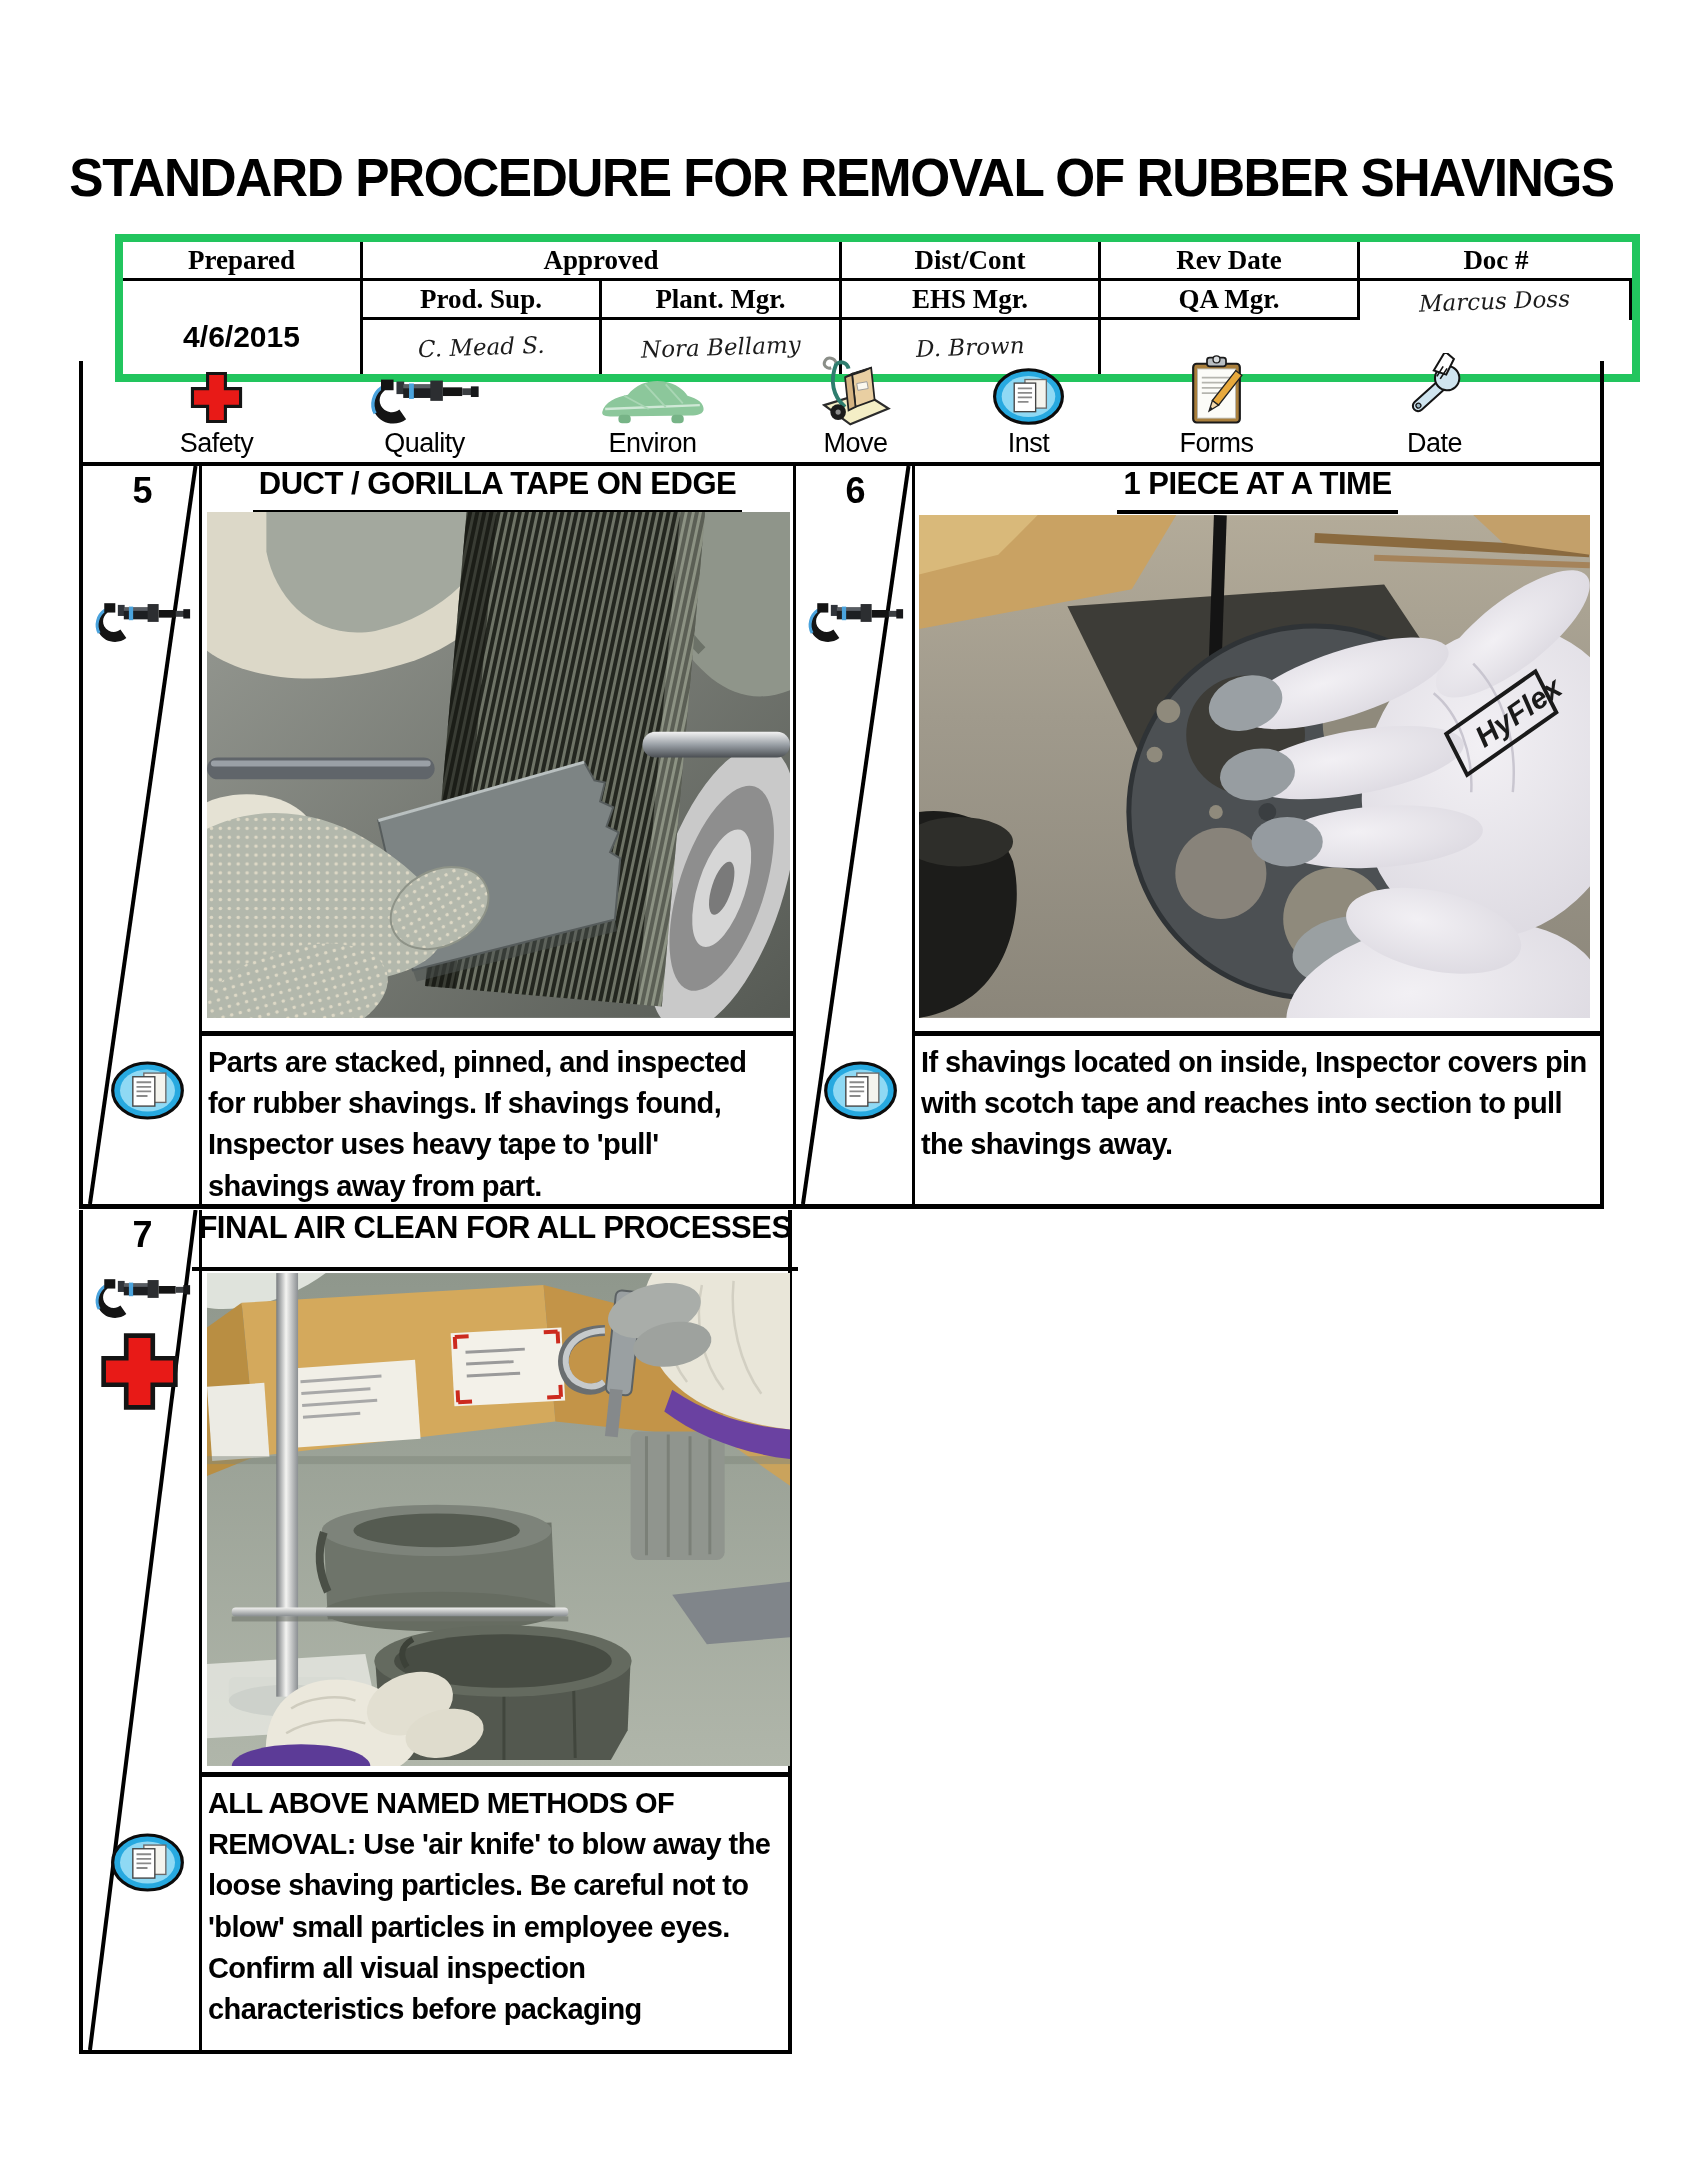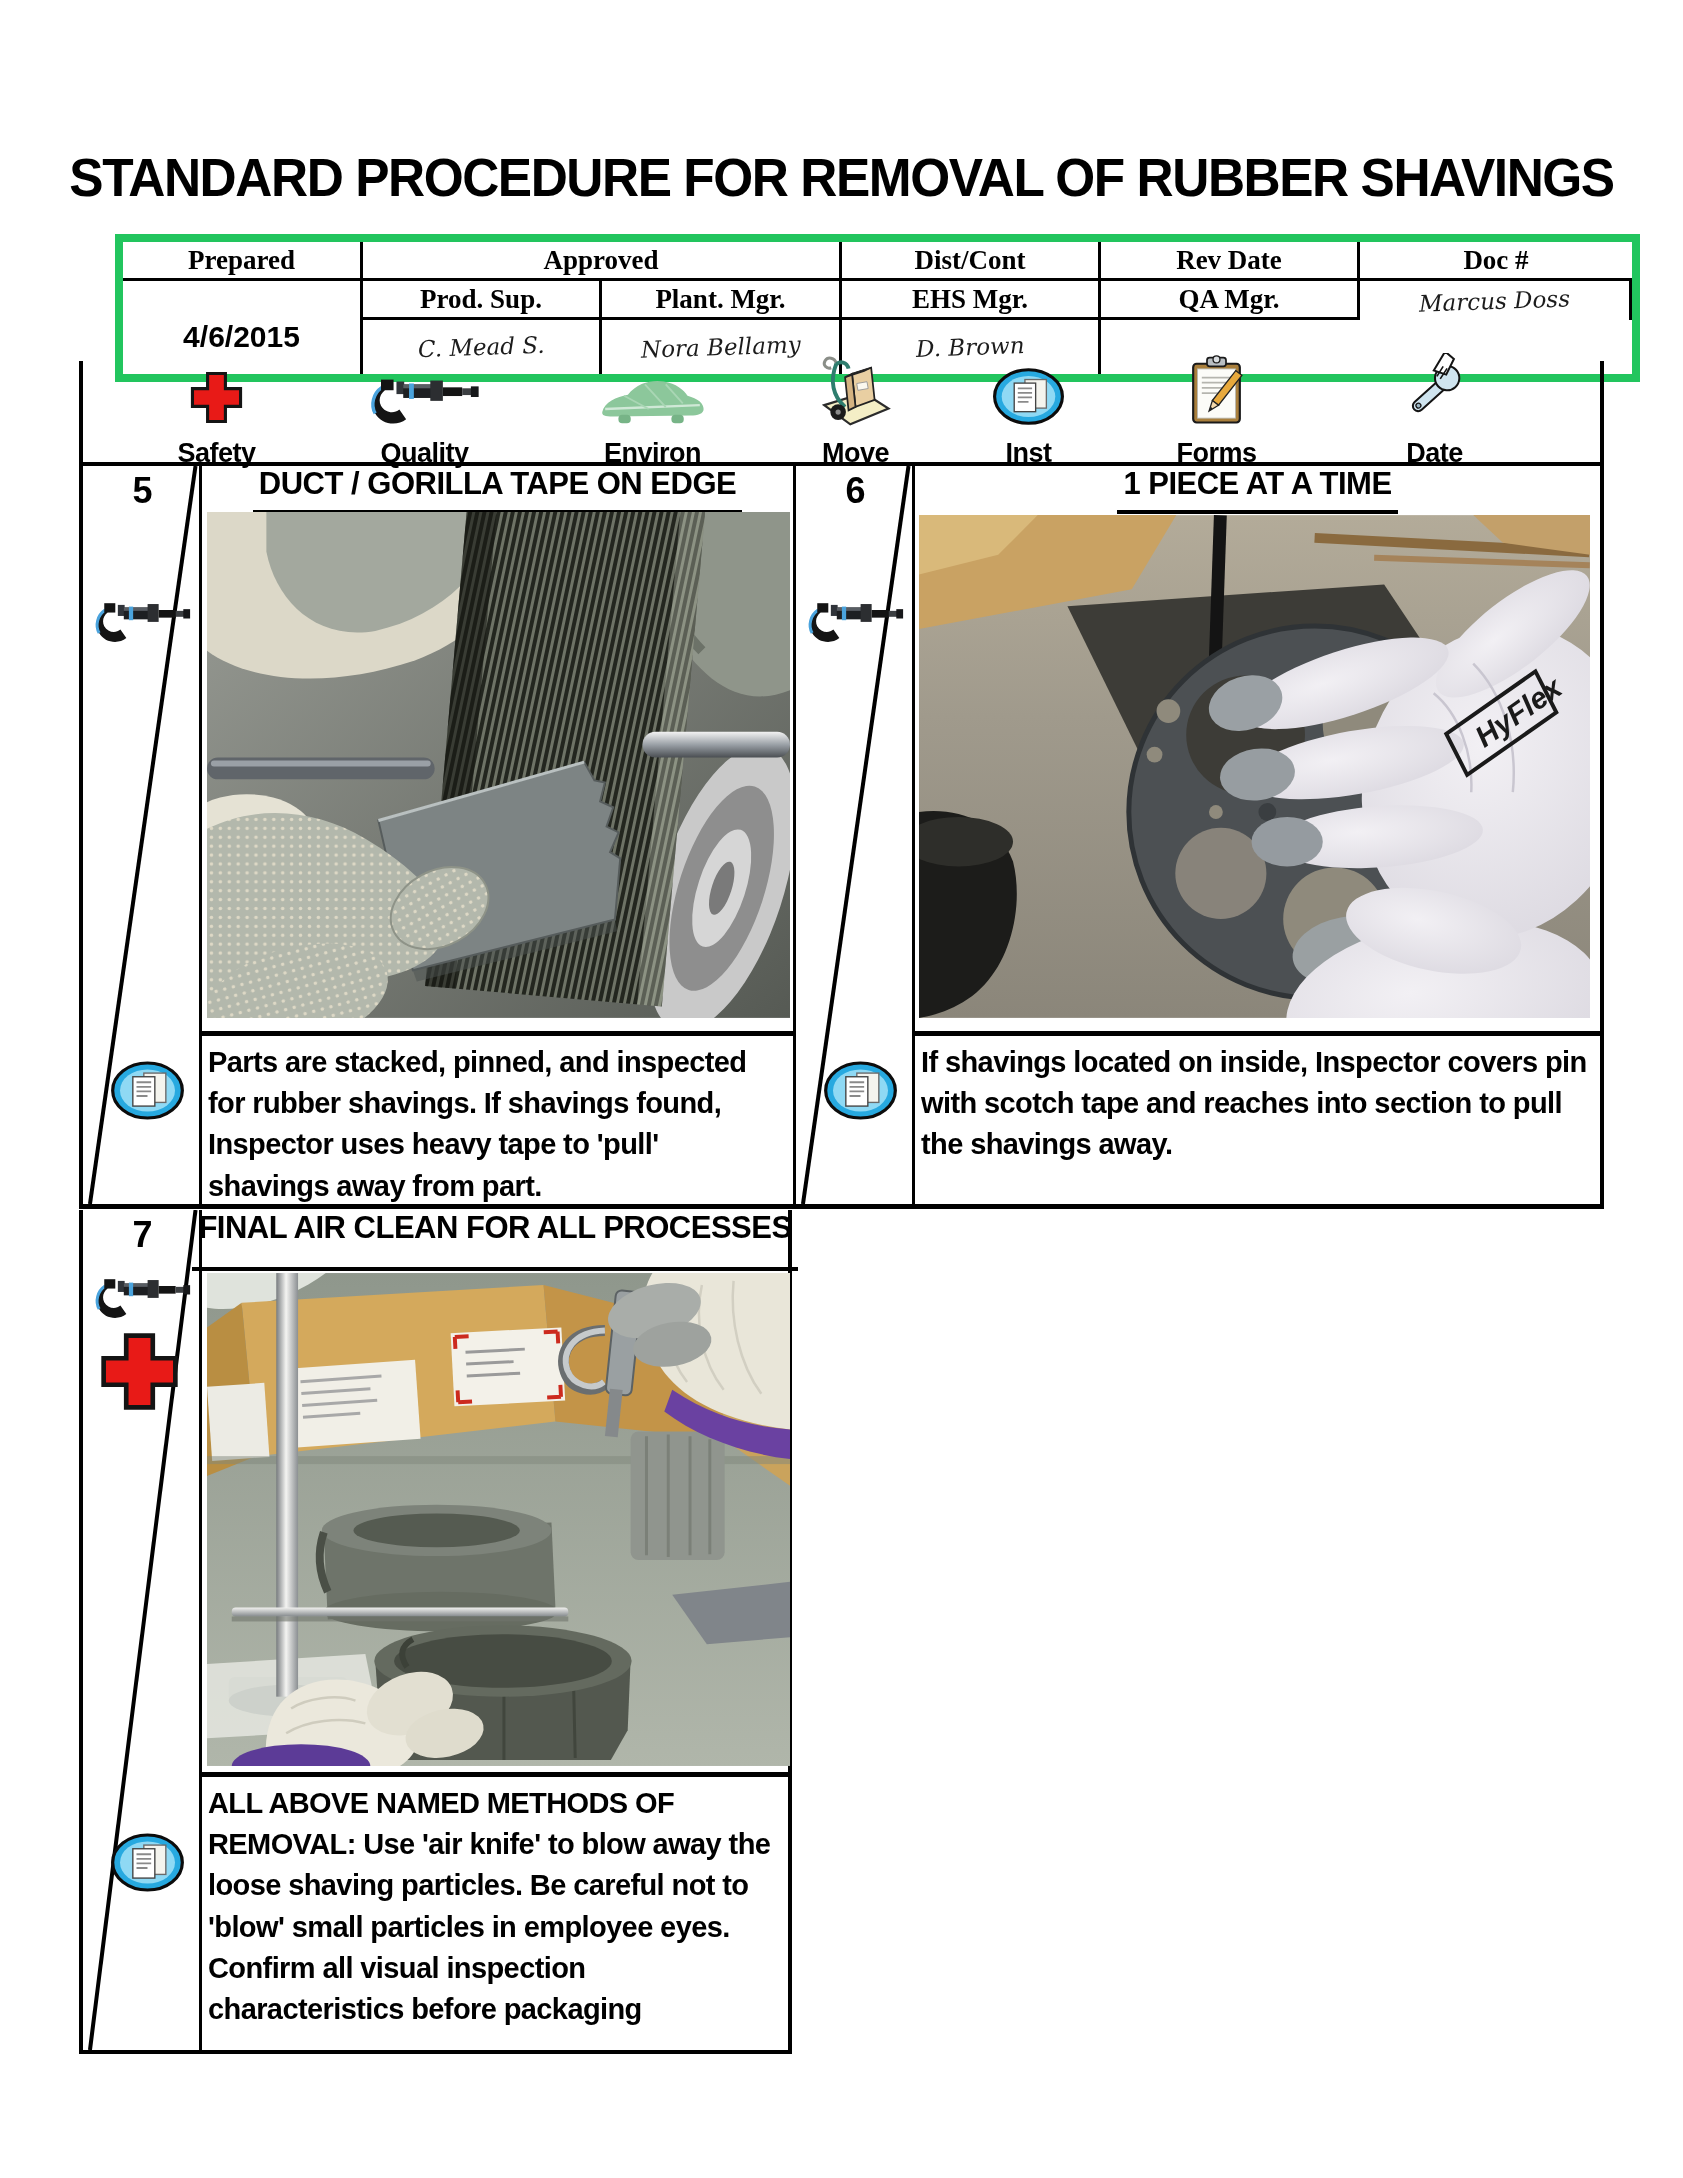--- a/index.html
+++ b/index.html
@@ -20,21 +20,21 @@
   .hc.vspan{grid-row:2/4;border-bottom:none;align-items:flex-end;justify-content:center;
     font-family:"Liberation Sans",sans-serif;font-size:30px;padding-bottom:20px;box-sizing:border-box;}
   .sig{font-family:"DejaVu Serif",serif;font-style:italic;font-weight:normal;font-size:23px;
     color:#1c1c1c;transform:rotate(-2deg);white-space:nowrap;}
 
   
   .legend{position:absolute;left:79px;top:361px;width:1525px;height:101px;
     border-left:4px solid #000;border-right:4px solid #000;box-sizing:border-box;}
   .leg{position:absolute;top:4px;width:149px;height:93px;text-align:center;}
   .leg-ic{display:flex;align-items:flex-end;justify-content:center;height:61px;}
-  .leg-lb{font-size:27px;font-weight:bold;letter-spacing:-0.5px;margin-top:12px;}
+  .leg-lb{font-size:27px;font-weight:normal;letter-spacing:-0.5px;margin-top:2px;}
 
   
   .row1{position:absolute;left:79px;top:462px;width:1525px;height:747px;display:flex;
     border:4px solid #000;border-bottom-width:5px;box-sizing:border-box;}
   .row2{position:absolute;left:79px;top:1210px;width:713px;height:844px;
     border:4px solid #000;border-top:none;box-sizing:border-box;}
   .step{position:relative;height:100%;}
   .step.s5{width:713px;border-right:3px solid #000;box-sizing:border-box;}
   .step.s6{flex:1;}
   .step.s7{width:100%;}

